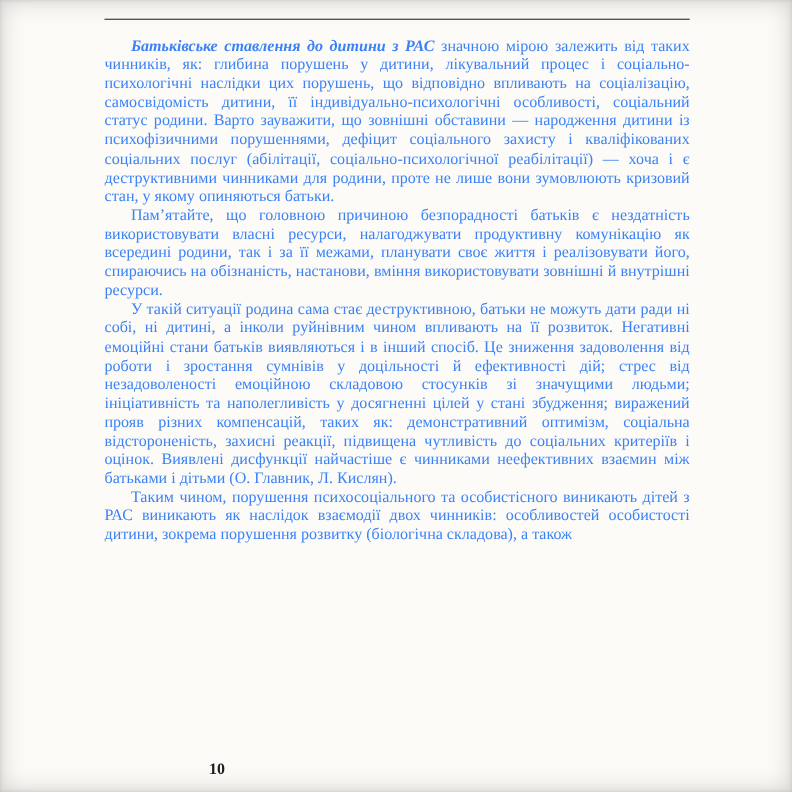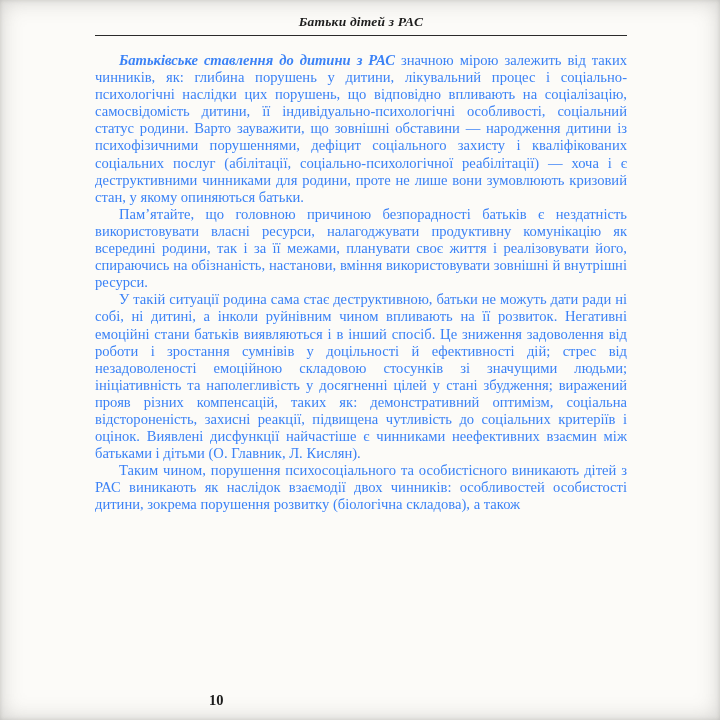--- a/index.html
+++ b/index.html
@@ -59,30 +59,28 @@
     font-style: italic;
     text-indent: 13px;
   }
   .page-number {
     position: absolute;
     left: 95px;
     bottom: 11px;
     font-size: 14.5px;
     font-weight: bold;
     color: #1c1c1c;
-    margin-left: 19px;
   }
 </style>
 </head>
 <body>
 
 <div class="page">
   <div class="content">
 
-    <div class="running-head">Батьки дітей з РАС</div>
 
     <div class="head-rule"></div>
 
     <div class="body-text">
 
       <p class="para"><span class="lead">Батьківське ставлення до дитини з РАС</span><span> значною мірою залежить від таких чинників, як: глибина порушень у дитини, лікувальний процес і соціально-психологічні наслідки цих порушень, що відповідно впливають на соціалізацію, самосвідомість дитини, її індивідуально-психологічні особливості, соціальний статус родини. Варто зауважити, що зовнішні обставини — народження дитини із психофізичними порушеннями, дефіцит соціального захисту і кваліфікованих соціальних послуг (абілітації, соціально-психологічної реабілітації) — хоча і є деструктивними чинниками для родини, проте не лише вони зумовлюють кризовий стан, у якому опиняються батьки.</span></p>
 
 
       <p class="para">Пам’ятайте, що головною причиною безпорадності батьків є нездатність використовувати власні ресурси, налагоджувати продуктивну комунікацію як всередині родини, так і за її межами, планувати своє життя і реалізовувати його, спираючись на обізнаність, настанови, вміння використовувати зовнішні й внутрішні ресурси.</p>
 

